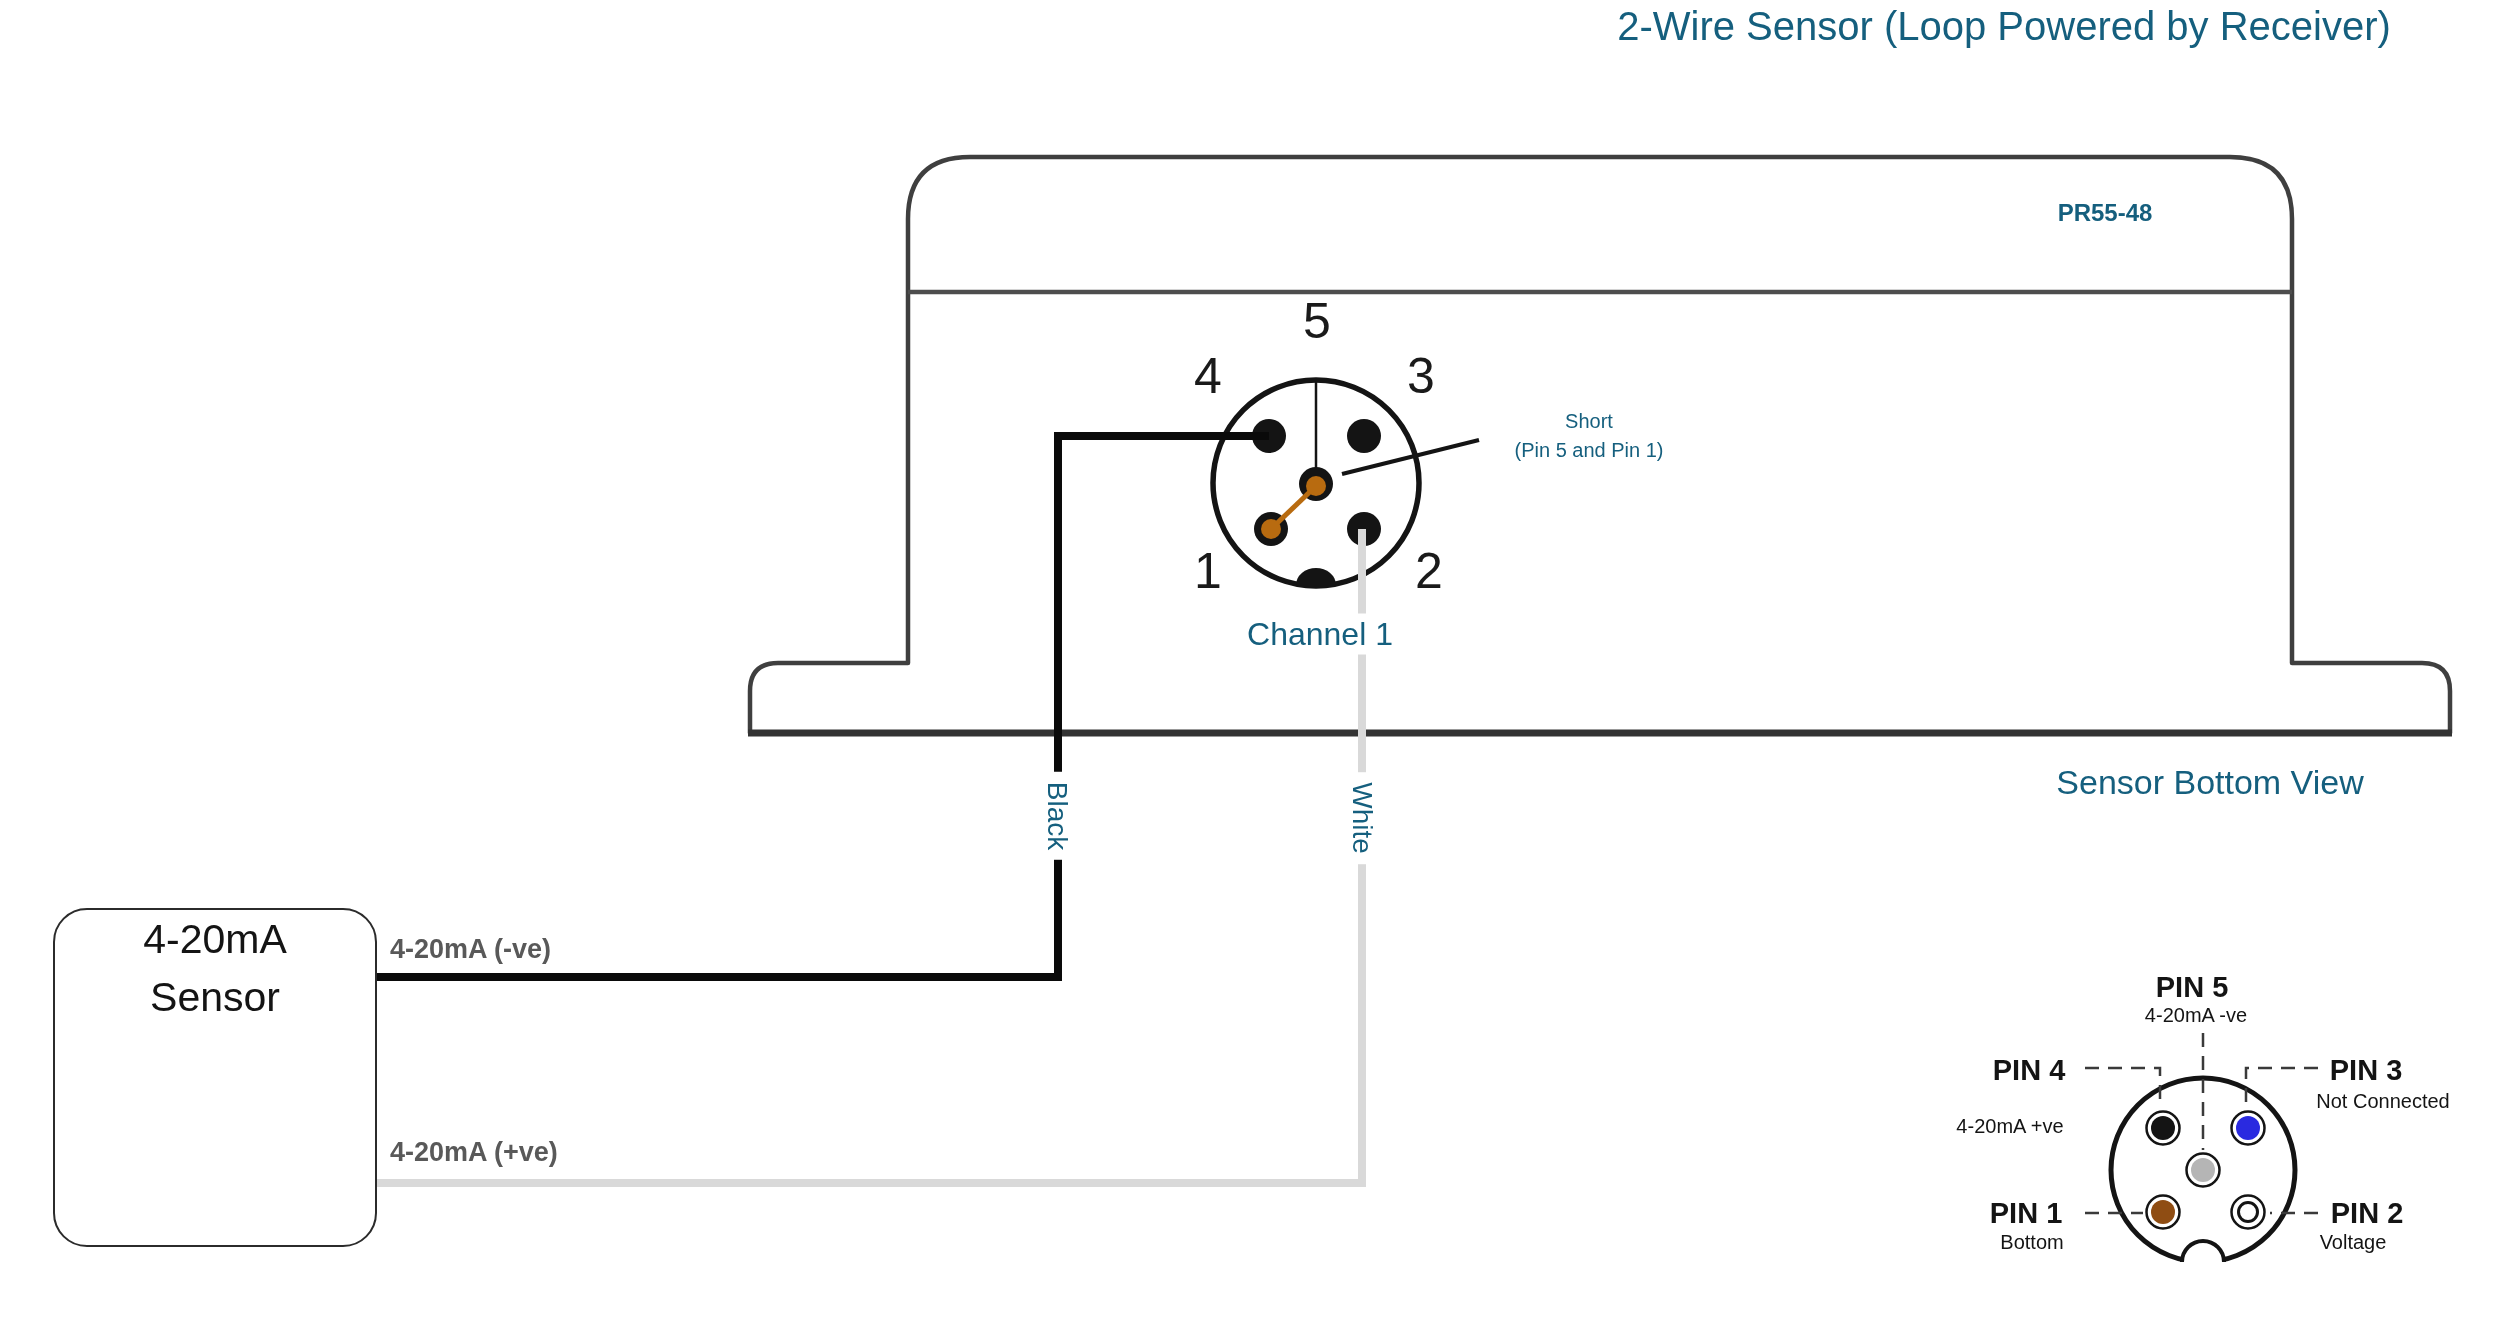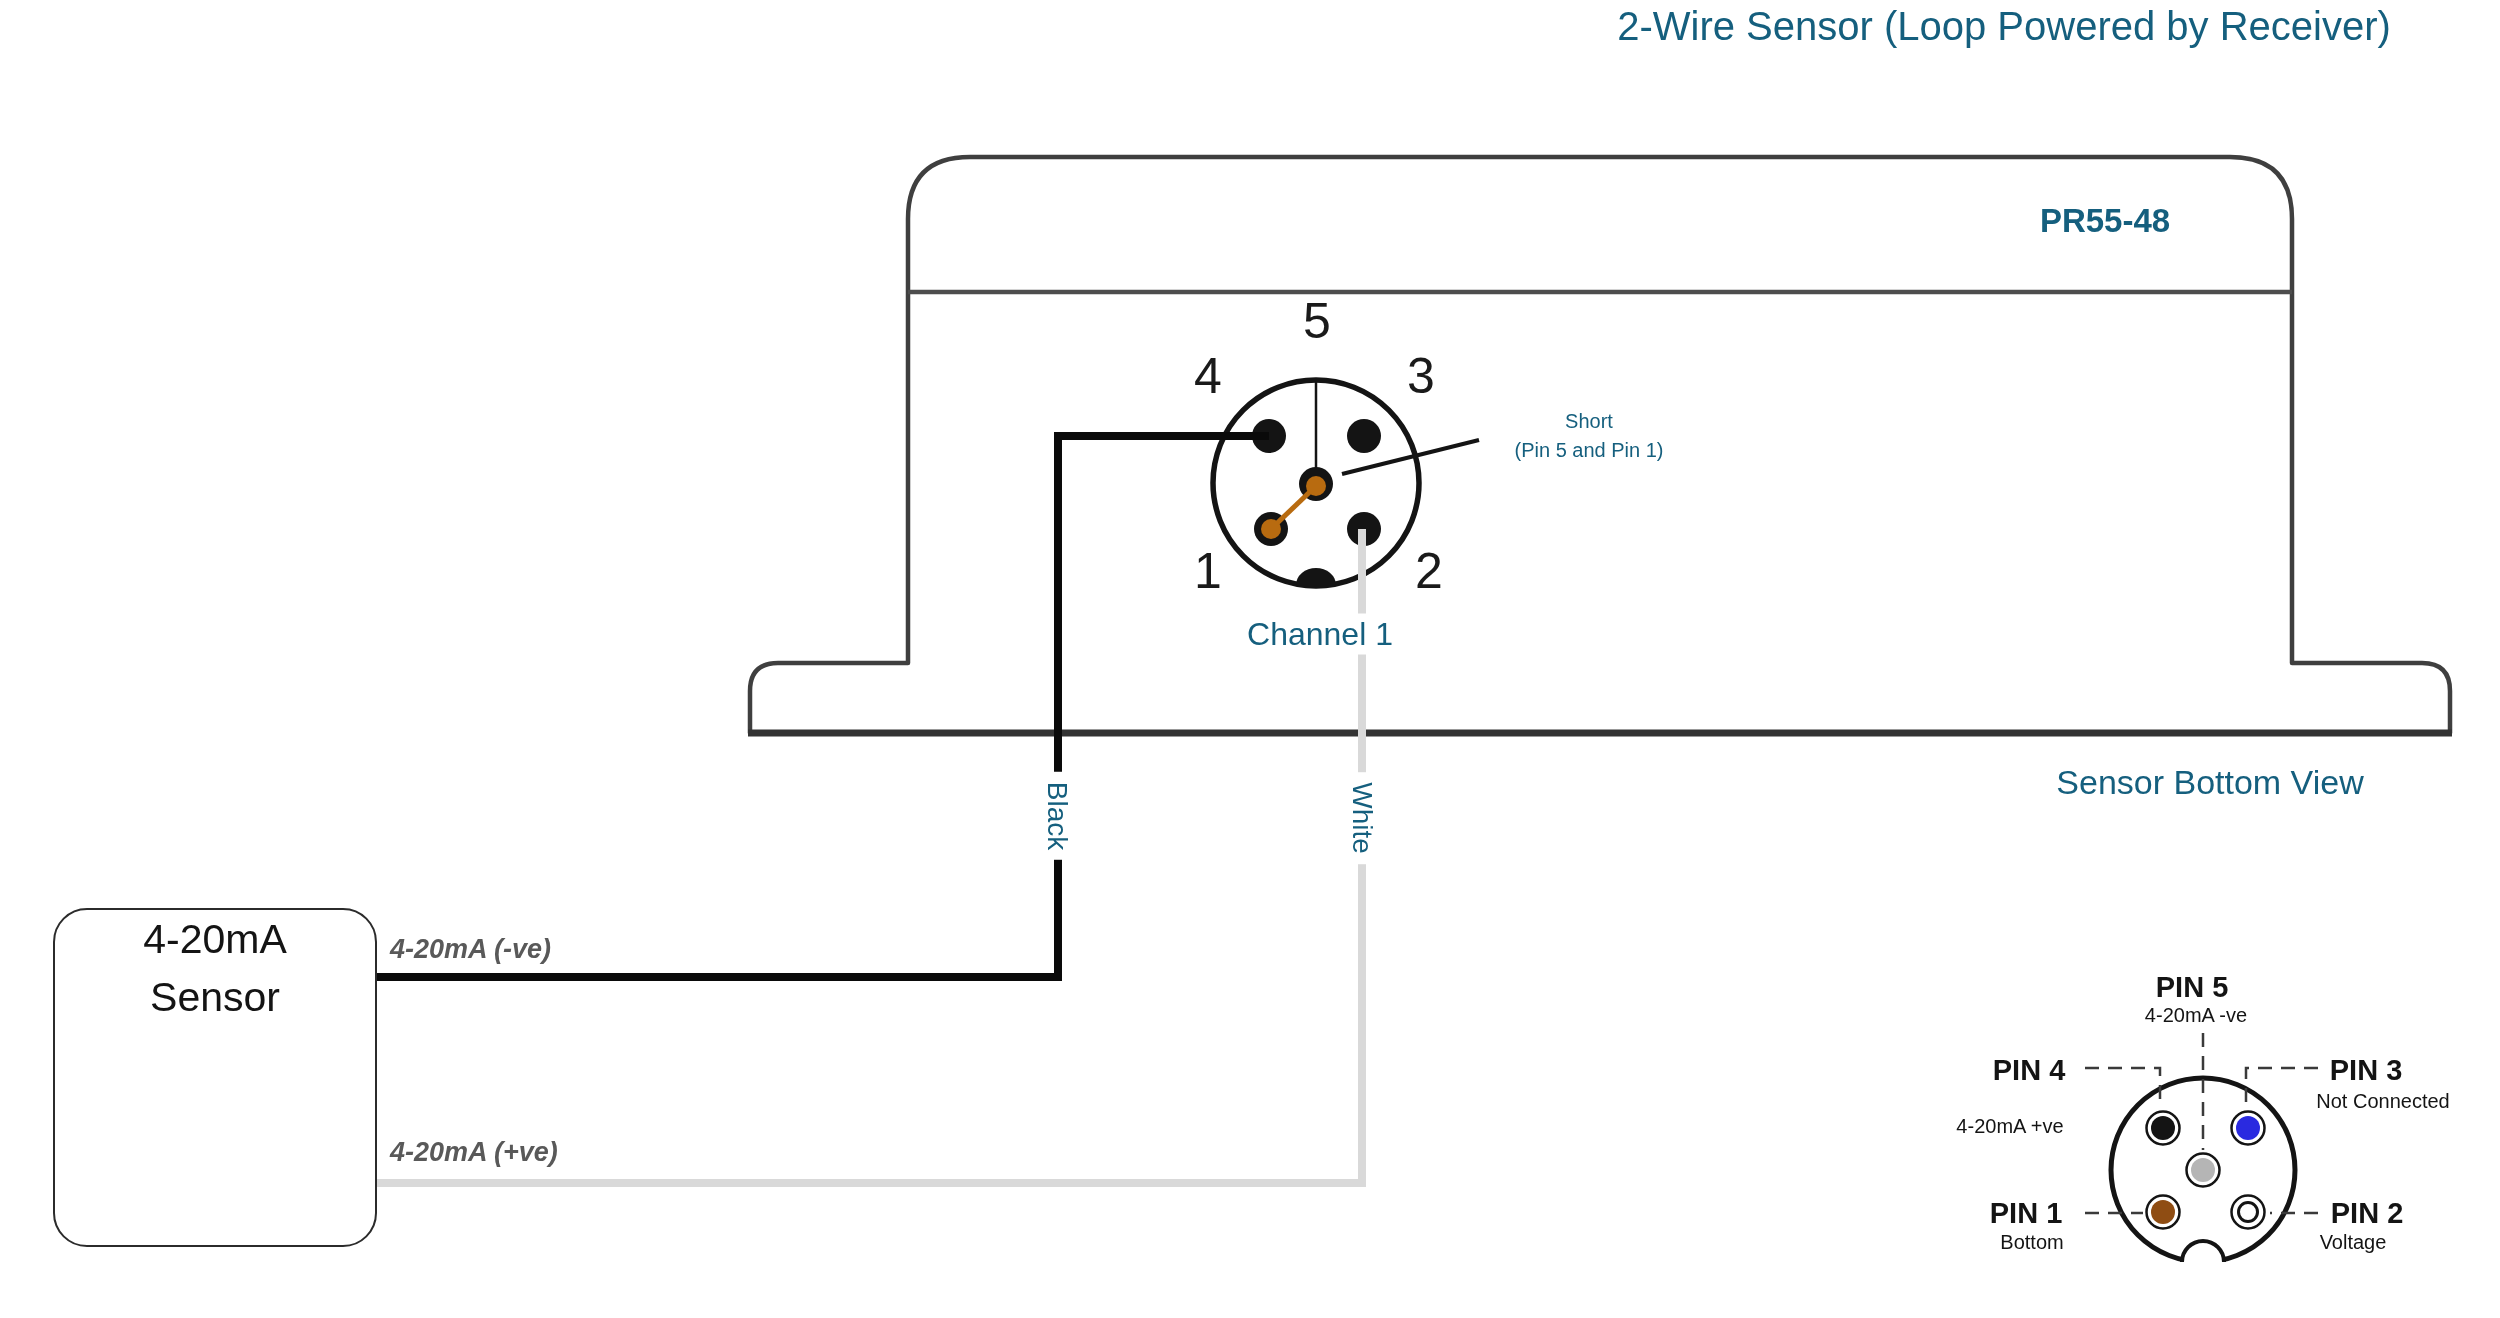--- a/index.html
+++ b/index.html
@@ -1,24 +1,24 @@
 <!DOCTYPE html>
 <html><head>
 <meta charset="utf-8">
 <style>
   html,body{margin:0;padding:0;background:#ffffff;}
   .canvas{position:relative;width:2500px;height:1276px;background:#ffffff;overflow:hidden;
           font-family:"Liberation Sans",sans-serif;}
   .gfx{position:absolute;left:0;top:0;width:2500px;height:1318px;}
   .lbl{position:absolute;color:#1a1a1a;font-family:"Liberation Sans",sans-serif;}
   .ctr{transform:translate(-50%,-50%);white-space:nowrap;text-align:center;}
-  .vmid{transform:translateY(-50%);white-space:nowrap;font-style:italic;}
+  .vmid{transform:translateY(-50%);white-space:nowrap;}
   .teal{color:#155F7E;}
   .title{font-size:40px;}
-  .model{font-size:33px;font-weight:bold;margin-top:8px;}
+  .model{font-size:24px;font-weight:bold;}
   .num{font-size:50px;}
   .channel{font-size:32px;background:#ffffff;padding:2px 8px;}
   .shortnote{font-size:20px;line-height:29px;}
   .wirelbl{font-size:28px;background:#ffffff;padding:0 10px;
            transform:translate(-50%,-50%) rotate(90deg);white-space:nowrap;}
   .sensorbox{position:absolute;left:53px;top:908px;width:320px;height:335px;
              background:#ffffff;border:2.5px solid #2b2b2b;border-radius:34px;
              display:flex;justify-content:center;}
   .sensortext{font-size:41px;line-height:58px;text-align:center;color:#141414;}
   .sig{font-size:27px;font-weight:bold;color:#595959;}

